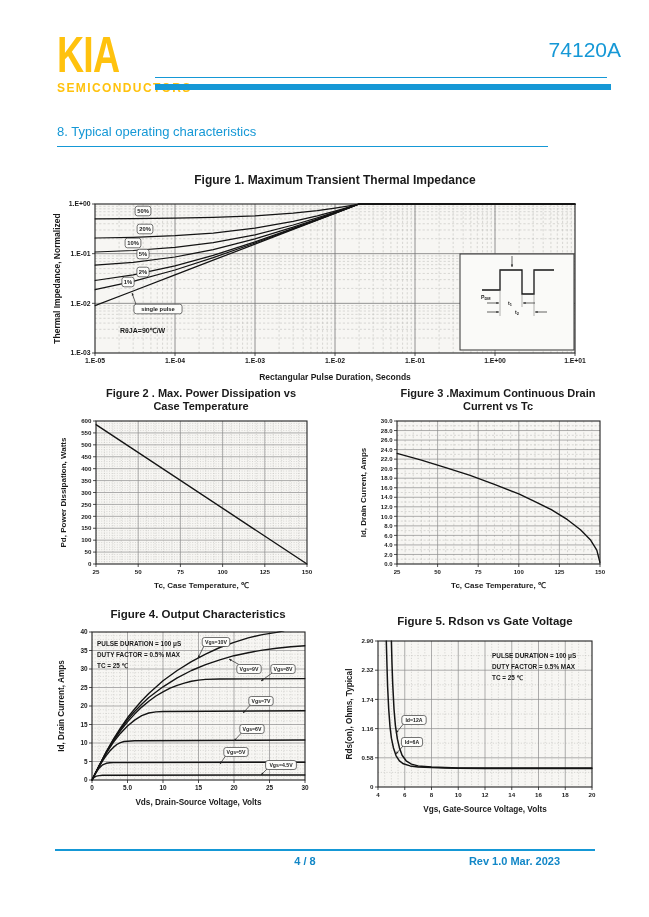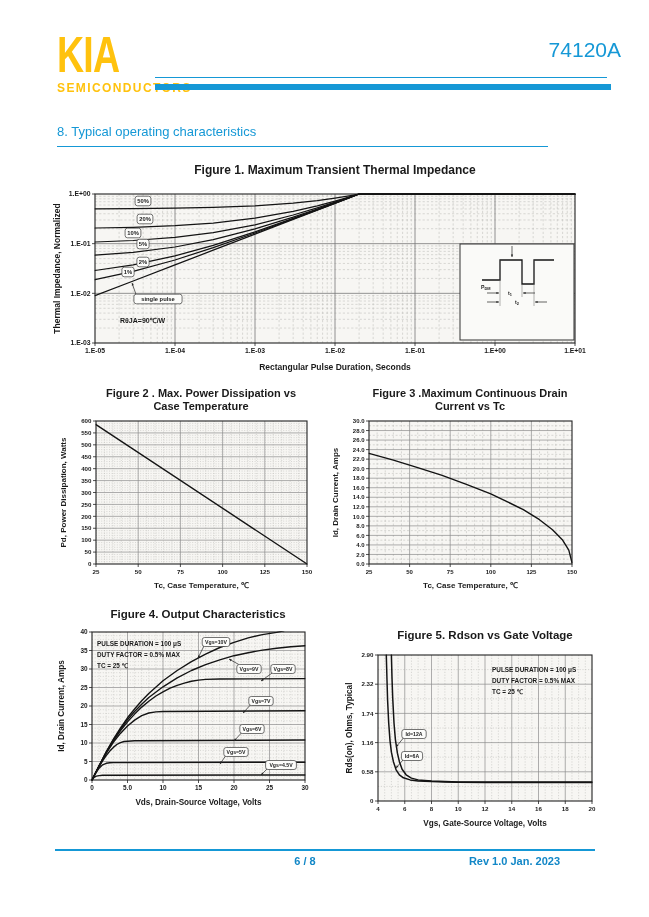--- a/index.html
+++ b/index.html
@@ -10,25 +10,25 @@
         transform:scaleX(0.75);transform-origin:left top;letter-spacing:-1px;}
   .logo-sub{left:57px;top:81px;font-size:12px;font-weight:700;color:#ffc20e;letter-spacing:1.4px;}
   .spec{left:155px;top:33px;color:#1598d6;font-weight:700;font-size:13.5px;line-height:1.45;}
   .part{right:28px;top:38px;color:#1598d6;font-size:21px;font-weight:400;}
   .rule-thin{left:155px;top:77px;width:452px;height:1px;background:#1598d6;}
   .rule-thick{left:155px;top:84px;width:456px;height:6px;background:#1598d6;}
   .sec-head{left:57px;top:124px;color:#1598d6;font-size:13px;font-weight:400;}
   .sec-underline{left:57px;top:146px;width:491px;height:1px;background:#1598d6;}
   .fig{position:absolute;}
   .fig svg{display:block;}
-  #f1{left:40px;top:156px;width:580px;height:232px;}
+  #f1{left:40px;top:166px;width:580px;height:232px;}
   #f2{left:40px;top:385px;width:290px;height:218px;}
-  #f3{left:314px;top:385px;width:290px;height:218px;}
+  #f3{left:342px;top:385px;width:290px;height:218px;}
   #f4{left:40px;top:605px;width:290px;height:218px;}
-  #f5{left:330px;top:626px;width:290px;height:218px;}
+  #f5{left:330px;top:612px;width:290px;height:218px;}
   .footer-line{left:55px;top:849px;width:540px;height:1.5px;background:#1598d6;}
   .footer-page{left:0;top:855px;width:610px;text-align:center;color:#1287c7;font-weight:700;font-size:11px;}
   .footer-rev{right:89px;top:855px;color:#1287c7;font-weight:700;font-size:11px;}
 </style>
 </head>
 <body>
 
 <div class="page">
   <div class="abs logo">KIA</div>
   <div class="abs logo-sub">SEMICONDUCTORS</div>
@@ -717,15 +717,15 @@
         <rect x="71.828" y="103.5" width="24.344" height="9" rx="2.4" fill="#fcfcfa" stroke="#3a3a3a" stroke-width="0.7"></rect>
         <text x="84" y="109.872" font-size="5.2" text-anchor="middle" fill="#1a1a1a" font-weight="700" font-family="&quot;Liberation Sans&quot;,sans-serif">Id=12A</text>
         <line x1="73.44" y1="133.5" x2="66" y2="142" stroke="#222" stroke-width="0.7"></line>
         <polygon points="66.0,142.0,66.8,139.3,68.5,140.8" fill="#222"></polygon>
         <rect x="71.44" y="125.5" width="21.12" height="9" rx="2.4" fill="#fcfcfa" stroke="#3a3a3a" stroke-width="0.7"></rect>
         <text x="82" y="131.872" font-size="5.2" text-anchor="middle" fill="#1a1a1a" font-weight="700" font-family="&quot;Liberation Sans&quot;,sans-serif">Id=6A</text>
       </svg>
     </div>
 
   <div class="abs footer-line"></div>
-  <div class="abs footer-page">6 / 8</div>
-  <div class="abs footer-rev">Rev 1.0 Jan. 2023</div>
+  <div class="abs footer-page">4 / 8</div>
+  <div class="abs footer-rev">Rev 1.0 Mar. 2023</div>
 </div>
 
 </body></html>

